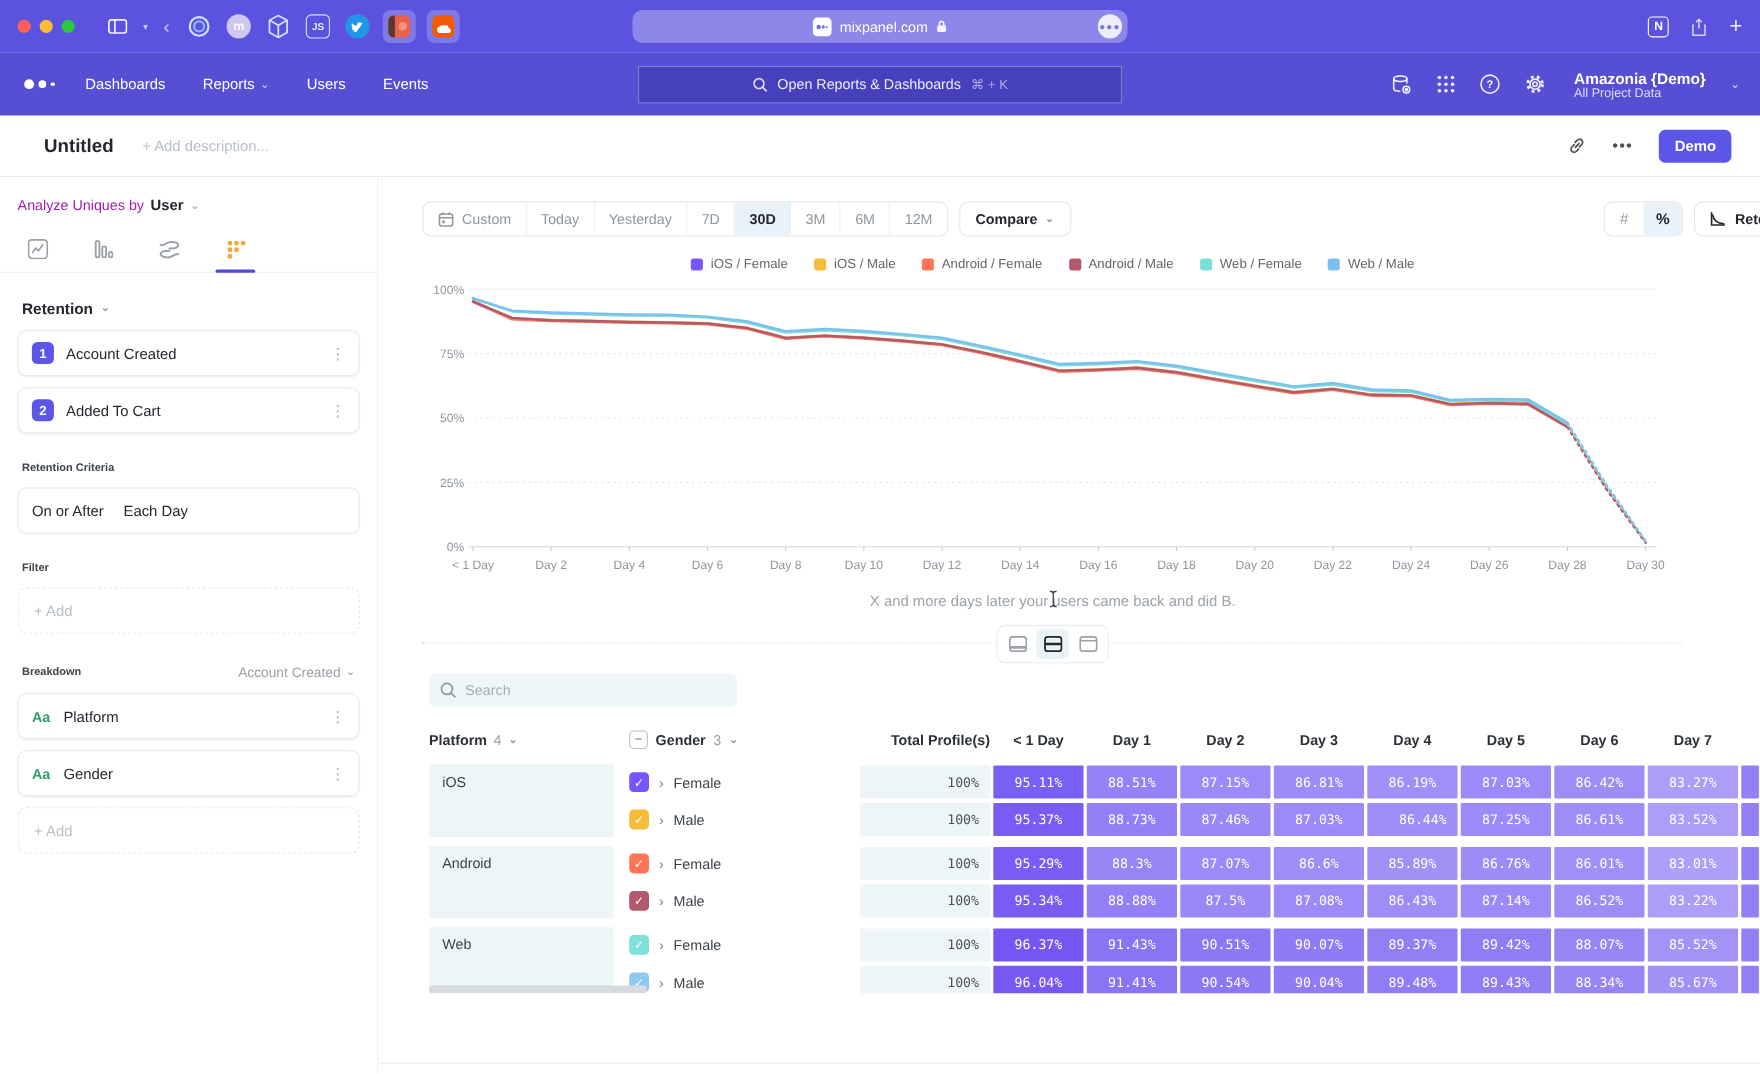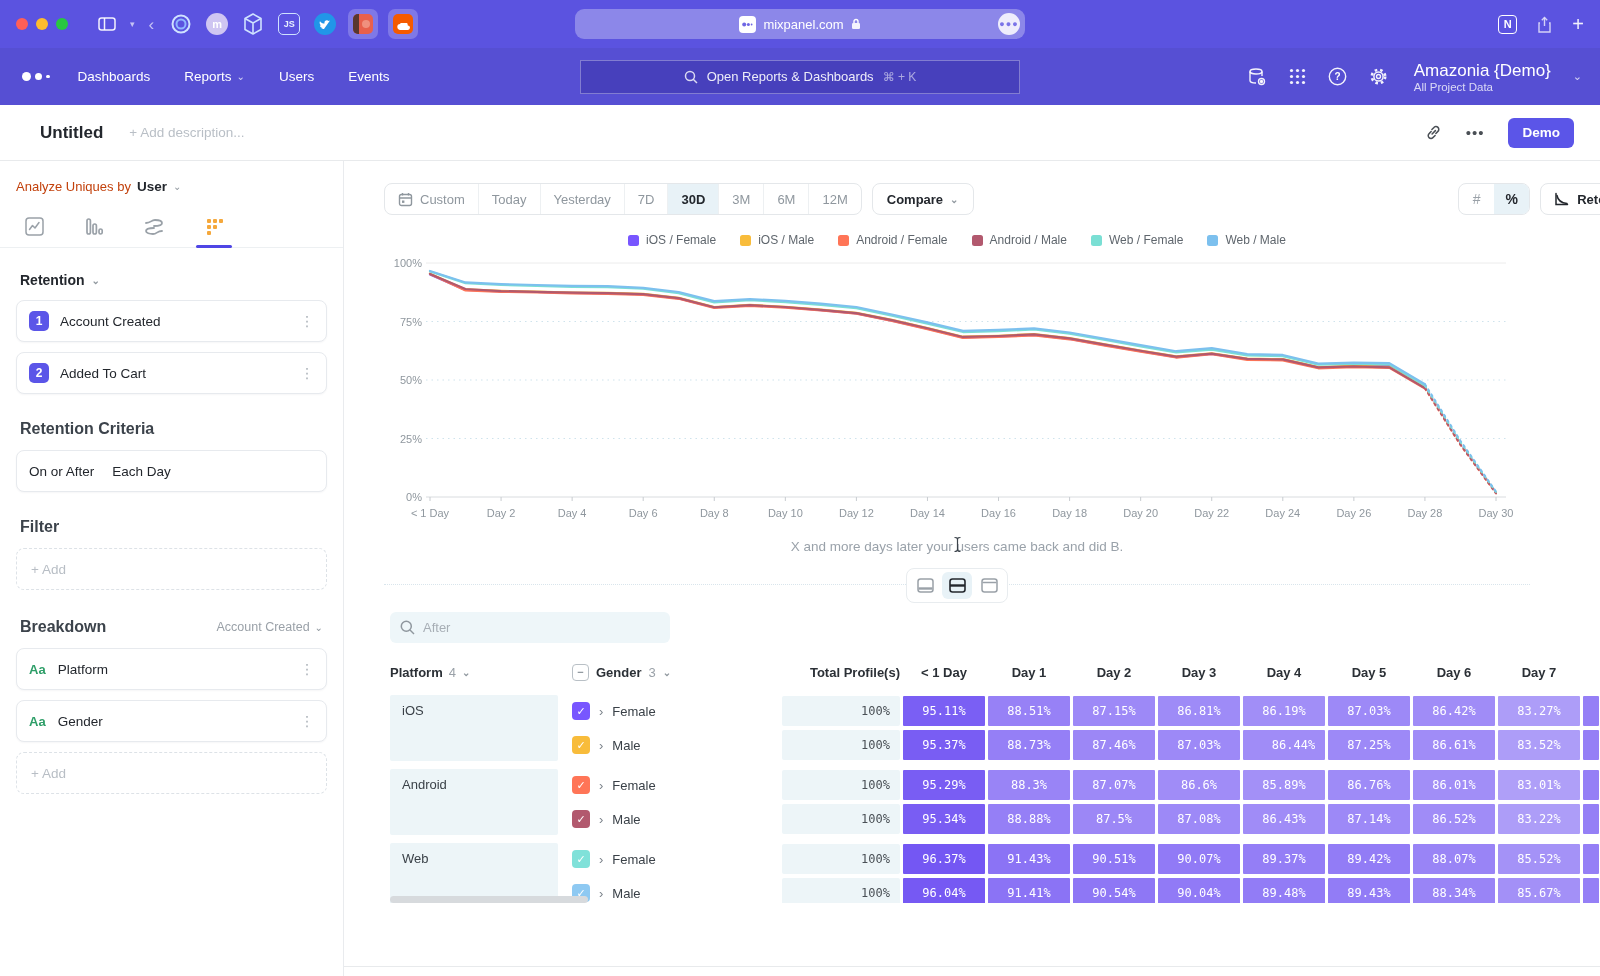--- a/index.html
+++ b/index.html
@@ -35,49 +35,49 @@
   .ld.d1{width:9px;height:9px}.ld.d2{width:7px;height:7px}.ld.d3{width:3.5px;height:3.5px}
   .nav-menu { display:flex; align-items:center; gap:34px; }
   .nav-item { color:#fff; font-size:13.5px; font-weight:500; display:flex; align-items:center; gap:5px; cursor:default; }
   .caret-w { color:rgba(255,255,255,.75); font-size:10px; }
   .nav-search { position:absolute; left:50%; transform:translateX(-50%); width:440px; height:34px;
     background:rgba(32,26,130,.28); border:1px solid rgba(255,255,255,.32); border-radius:0;
     display:flex; align-items:center; justify-content:center; gap:9px; color:rgba(255,255,255,.9); font-size:13px; }
   .nav-search .sc { color:rgba(255,255,255,.55); font-size:12px; }
   .nav-right { position:absolute; right:18px; display:flex; align-items:center; gap:22px; color:rgba(255,255,255,.93); }
   .project { text-align:left; color:#fff; margin-left:4px; }
-  .project .pn { font-size:17px; font-weight:400; }
+  .project .pn { font-size:14px; font-weight:700; }
   .project .ps { font-size:11.5px; color:rgba(255,255,255,.78); }
 
   
   .titlebar { height:56px; background:#fff; border-bottom:1px solid #e8eaec; display:flex; align-items:center; padding:0 26px 0 40px; }
   .doc-title { font-size:17px; font-weight:700; color:#23272d; }
   .doc-desc { margin-left:26px; font-size:13.5px; color:#b9bfc6; }
   .title-actions { margin-left:auto; display:flex; align-items:center; gap:24px; color:#4a4f55; }
   .save-btn { background:#5b55e8; color:#fff; font-size:13.5px; font-weight:600; border:none; border-radius:6px;
     height:30px; padding:0 14px; cursor:pointer; font-family:inherit; }
   .dots-h { font-size:15px; letter-spacing:1px; color:#4a4f55; }
 
   
   .content { display:flex; height:871px; }
   .sidebar { width:344px; border-right:1px solid #e9ebee; position:relative; background:#fff; flex-shrink:0; }
   .main { flex:1; position:relative; background:#fff; padding:22px 0 0 40px; }
 
   
   .an-row { padding:18px 16px 12px; display:flex; align-items:center; gap:6px; }
-  .an-label { font-size:13px; color:#c2410c; }
+  .an-label { font-size:13px; color:#a21caf; }
   .an-val { font-size:13.5px; font-weight:700; color:#23272d; }
   .caret-g { color:#8f979e; font-size:10px; }
   .tabs-row { display:flex; align-items:flex-end; gap:24px; padding:4px 16px 0; height:42px; border-bottom:1px solid #edf0f2; position:relative; }
   .tab-i { width:36px; display:flex; justify-content:center; padding-bottom:11px; color:#9aa1a8; }
   .tab-i.active { position:relative; }
   .tab-i.active::after { content:""; position:absolute; left:0; right:0; bottom:-1px; height:3px; background:#4f46e5; border-radius:2px; }
   .sb-scroll { padding:4px 16px 0; }
   .sb-h1 { margin:20px 4px 12px; font-size:14px; font-weight:700; color:#23272d; display:flex; align-items:center; gap:7px; }
-  .sb-h2 { margin:26px 4px 12px; font-size:16px; font-weight:600; color:#3c434b; }
+  .sb-h2 { margin:26px 4px 12px; font-size:10px; font-weight:600; color:#3c434b; }
   .bk-head { margin:28px 4px 12px; display:flex; align-items:center; }
   .bk-scope { margin-left:auto; font-size:12.5px; color:#9aa1a8; display:flex; gap:5px; align-items:center; }
   .card { background:#fff; border:1px solid #e7eaee; border-radius:8px; height:42px; display:flex; align-items:center;
     padding:0 12px; margin-bottom:10px; box-shadow:0 1px 2px rgba(25,25,60,.04); }
   .step-num { width:20px; height:20px; border-radius:5px; background:#5b55e8; color:#fff; font-size:12px; font-weight:700;
     display:flex; align-items:center; justify-content:center; margin-right:11px; }
   .card-label { font-size:13.5px; color:#23272d; }
   .kebab { margin-left:auto; color:#a9b0b7; font-size:14px; letter-spacing:0; }
   .crit-a { font-size:13.5px; color:#23272d; margin-right:18px; }
   .add-card { border:1px dashed #dde2e7; border-radius:8px; height:42px; display:flex; align-items:center; padding:0 14px;
@@ -587,21 +587,21 @@
             </svg>
         </span>
       </div>
     </div>
 
     <div class="search-box">
       <svg width="15" height="15" viewBox="0 0 15 15" fill="none" stroke="#8f979e" stroke-width="1.5">
           <circle cx="6.3" cy="6.3" r="5"></circle>
           <line x1="10" y1="10" x2="14" y2="14"></line>
         </svg>
-      <span class="search-ph">After</span>
+      <span class="search-ph">Search</span>
     </div>
 
     <div class="table-area">
       <div class="thead">
         <span class="th-plat">
           <span>Platform</span>
             <span class="cnt">4</span>
           <span class="caret-g">⌄</span>
         </span>
         <span class="th-gender">

